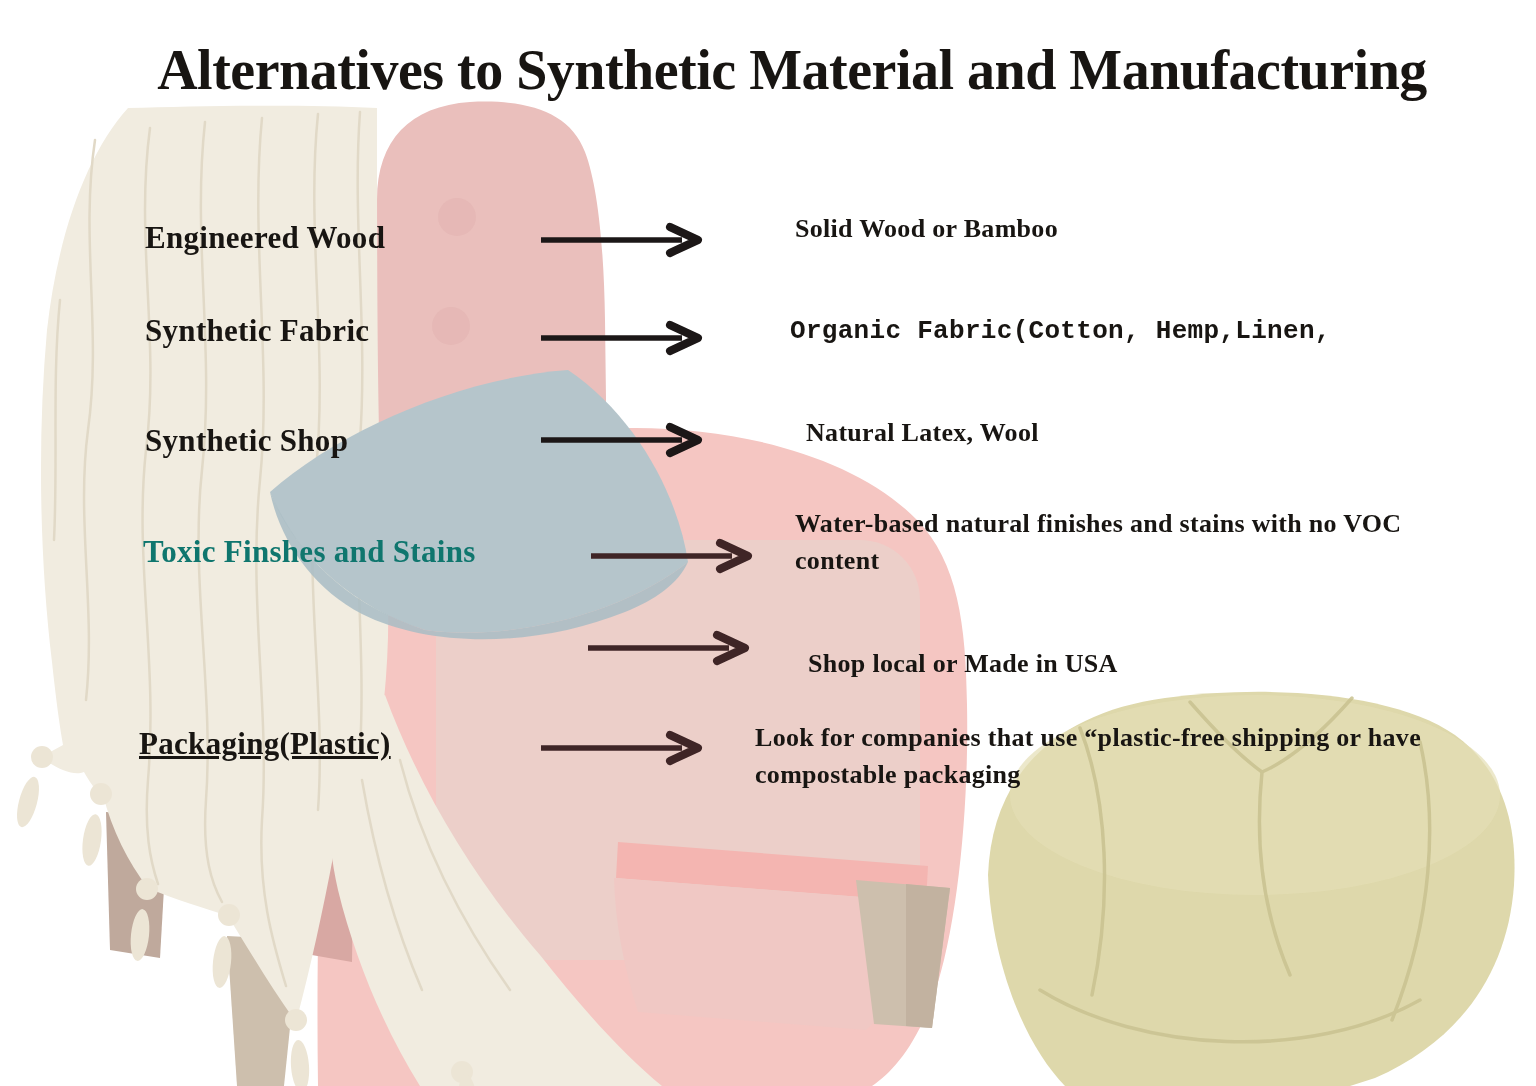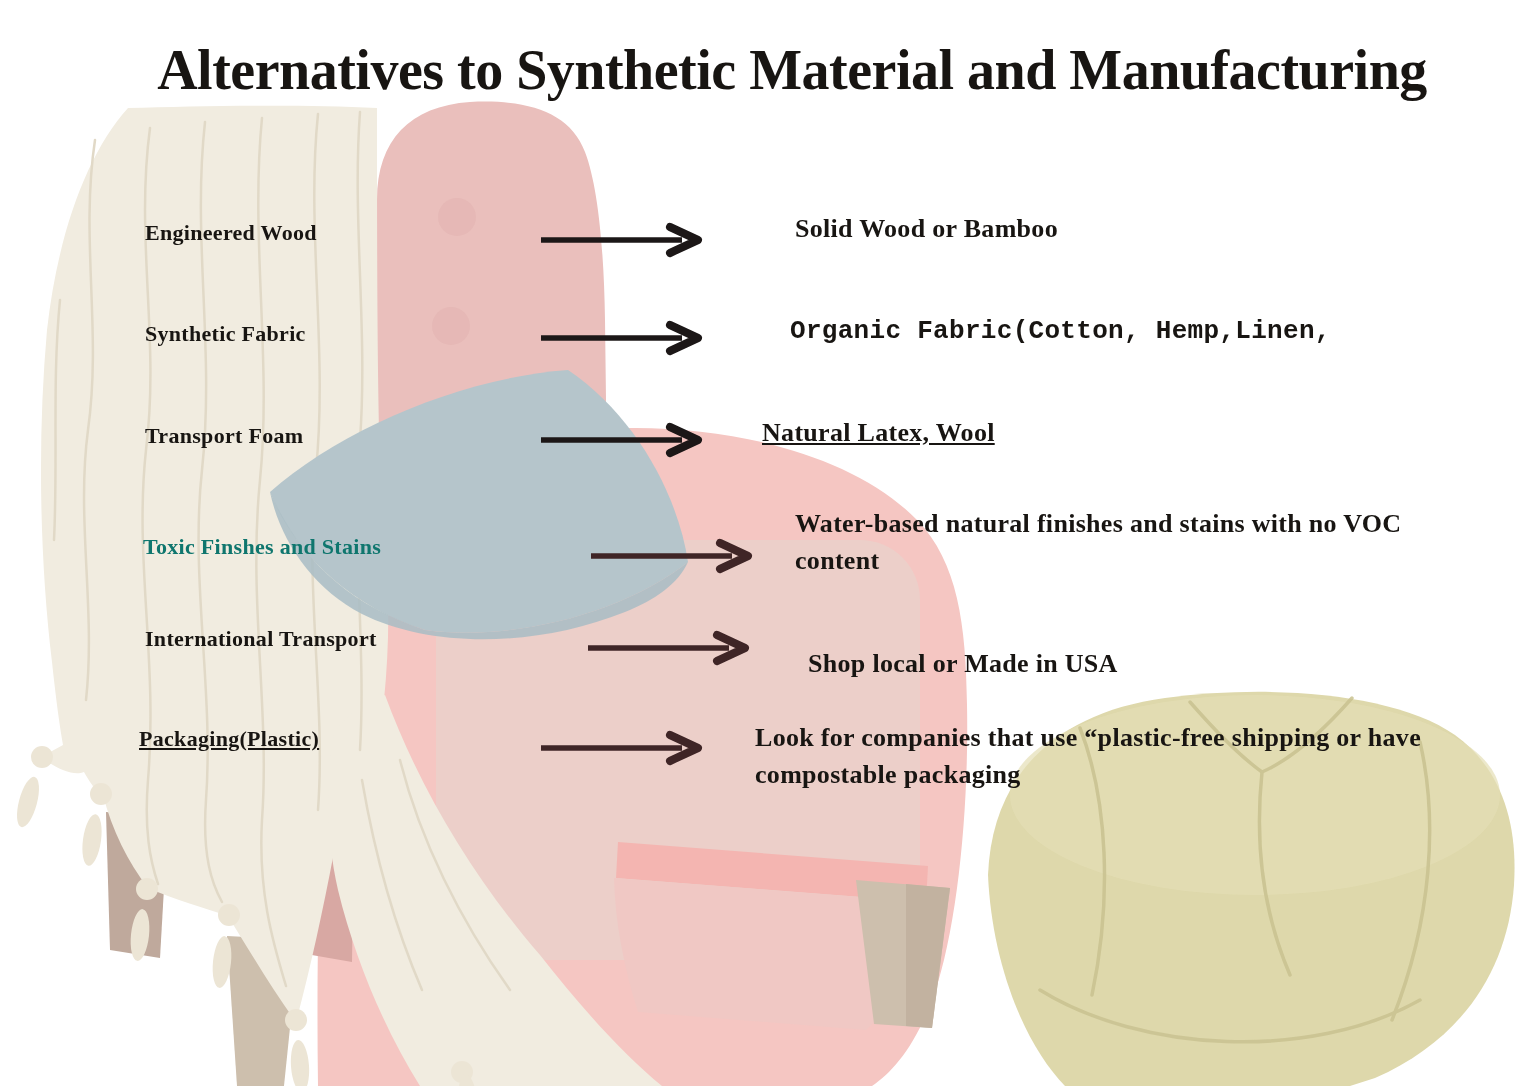--- a/index.html
+++ b/index.html
@@ -1,28 +1,28 @@
 <!DOCTYPE html>
 <html><head>
 <meta charset="utf-8">
 <style>
   html,body{margin:0;padding:0;}
   body{width:1536px;height:1086px;overflow:hidden;background:#ffffff;}
   .page{position:relative;width:1536px;height:1086px;font-family:"Liberation Serif","DejaVu Serif",serif;font-weight:700;}
   .illustration{position:absolute;left:0;top:0;width:1536px;height:1086px;z-index:0;}
   .textlayer{position:absolute;left:0;top:0;width:1536px;height:1086px;z-index:2;padding-left:48px;}
   .title{position:absolute;left:0;right:0;top:38px;text-align:center;font-size:56px;letter-spacing:-0.5px;white-space:nowrap;}
-  .lbl{position:absolute;font-size:22px;white-space:nowrap;letter-spacing:0.3px;}
+  .lbl{position:absolute;font-size:31px;white-space:nowrap;letter-spacing:0.3px;}
   .alt{position:absolute;font-size:26px;white-space:nowrap;letter-spacing:0.3px;}
   .alt.block{white-space:normal;text-align:left;line-height:1.42;}
   .arrow{position:absolute;width:168px;height:36px;}
   
   .r1-l{left:145px;top:220px;} .r1-a{left:538px;top:222px;} .r1-r{left:795px;top:214px;}
-  .r2-l{left:145px;top:321px;} .r2-a{left:538px;top:320px;} .r2-r{left:790px;top:316px;font-family:Liberation Mono, monospace;}
-  .r3-l{left:145px;top:423px;} .r3-a{left:538px;top:422px;} .r3-r{left:762px;top:418px;text-decoration:underline;}
+  .r2-l{left:145px;top:313px;} .r2-a{left:538px;top:320px;} .r2-r{left:790px;top:316px;font-family:Liberation Mono, monospace;}
+  .r3-l{left:145px;top:423px;} .r3-a{left:538px;top:422px;} .r3-r{left:806px;top:418px;}
   .r4-l{left:143px;top:534px;} .r4-a{left:588px;top:538px;} .r4-r{left:795px;top:506px;width:660px;}
   .r5-l{left:145px;top:626px;} .r5-a{left:585px;top:630px;} .r5-r{left:808px;top:622px;margin-top:27px;}
   .r6-l{left:139px;top:726px;text-decoration:underline;} .r6-a{left:538px;top:730px;} .r6-r{left:755px;top:720px;width:695px;}
 </style>
 </head>
 <body>
 
 <div class="page" style="color: rgb(24, 21, 18);">
 
   <svg class="illustration" viewBox="0 0 1536 1086" xmlns="http://www.w3.org/2000/svg" aria-hidden="true">
@@ -113,35 +113,34 @@
     </svg>
     <div class="alt r1-r">Solid Wood or Bamboo</div>
 
     <div class="lbl r2-l">Synthetic Fabric</div>
     <svg class="arrow r2-a" viewBox="0 0 168 36">
       <line x1="3" y1="18" x2="144" y2="18" stroke-width="5.5" stroke="#1c1717"></line>
       <polyline points="132,5 160,18 132,31" fill="none" stroke-width="8" stroke-linecap="round" stroke-linejoin="round" stroke="#1c1717"></polyline>
     </svg>
     <div class="alt r2-r">Organic Fabric(Cotton, Hemp,Linen,</div>
 
-    <div class="lbl r3-l">Transport Foam</div>
+    <div class="lbl r3-l">Synthetic Shop</div>
     <svg class="arrow r3-a" viewBox="0 0 168 36">
       <line x1="3" y1="18" x2="144" y2="18" stroke-width="5.5" stroke="#1c1717"></line>
       <polyline points="132,5 160,18 132,31" fill="none" stroke-width="8" stroke-linecap="round" stroke-linejoin="round" stroke="#1c1717"></polyline>
     </svg>
     <div class="alt r3-r">Natural Latex, Wool</div>
 
     <div class="lbl r4-l" style="color: #0f766e;">Toxic Finshes and Stains</div>
     <svg class="arrow r4-a" viewBox="0 0 168 36">
       <line x1="3" y1="18" x2="144" y2="18" stroke-width="5.5" stroke="#3f2526"></line>
       <polyline points="132,5 160,18 132,31" fill="none" stroke-width="8" stroke-linecap="round" stroke-linejoin="round" stroke="#3f2526"></polyline>
     </svg>
     <div class="alt block r4-r">Water-based natural finishes and stains with no VOC content</div>
 
-    <div class="lbl r5-l">International Transport</div>
     <svg class="arrow r5-a" viewBox="0 0 168 36">
       <line x1="3" y1="18" x2="144" y2="18" stroke-width="5.5" stroke="#3f2526"></line>
       <polyline points="132,5 160,18 132,31" fill="none" stroke-width="8" stroke-linecap="round" stroke-linejoin="round" stroke="#3f2526"></polyline>
     </svg>
     <div class="alt r5-r">Shop local or Made in USA</div>
 
     <div class="lbl r6-l">Packaging(Plastic)</div>
     <svg class="arrow r6-a" viewBox="0 0 168 36">
       <line x1="3" y1="18" x2="144" y2="18" stroke-width="5.5" stroke="#3f2526"></line>
       <polyline points="132,5 160,18 132,31" fill="none" stroke-width="8" stroke-linecap="round" stroke-linejoin="round" stroke="#3f2526"></polyline>

